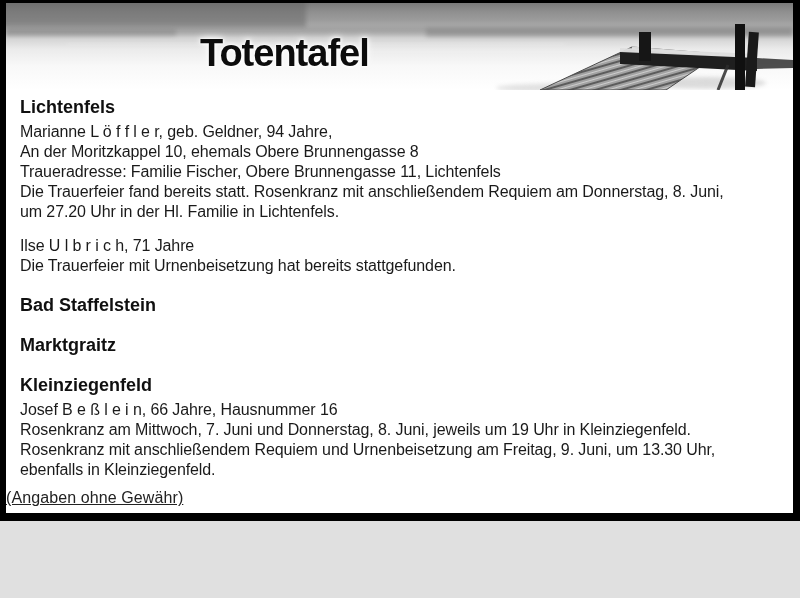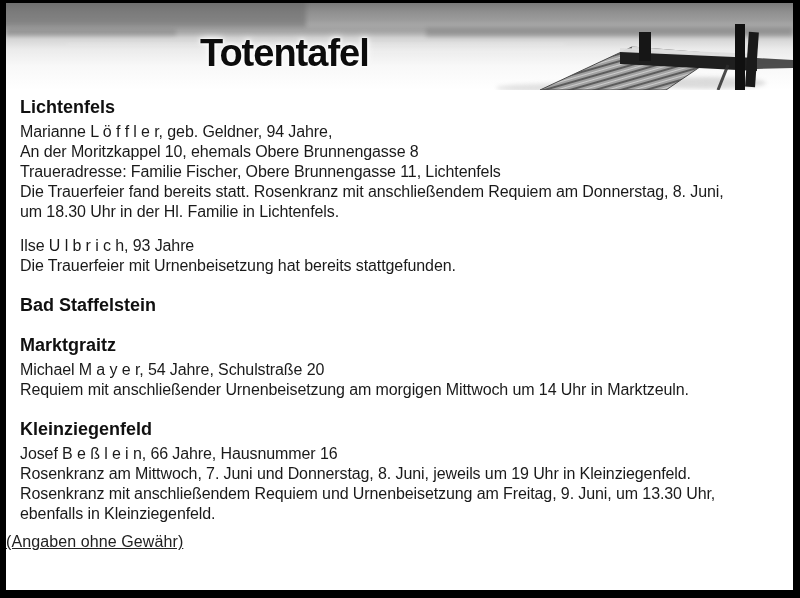--- a/index.html
+++ b/index.html
@@ -1,18 +1,18 @@
 <!DOCTYPE html>
 <html><head>
 <meta charset="utf-8">
 <style>
   html,body { margin:0; padding:0; background:#e0e0e0; }
   .page {
     position:relative;
-    width:800px; height:598px;
+    width:800px; height:521px;
     box-sizing:border-box;
     background:#ffffff;
     border-style:solid; border-color:#000;
     border-width:3px 7px 8px 6px;
     overflow:hidden;
     font-family:"Liberation Sans", sans-serif;
   }
   .header {
     position:relative;
     width:100%; height:87px;
@@ -95,36 +95,32 @@
   </div>
 
   <div class="content">
       <section class="city-section">
         <h2 class="city-heading">Lichtenfels</h2>
         <div class="entry">
           <div class="line">Marianne L ö f f l e r, geb. Geldner, 94 Jahre,</div>
           <div class="line">An der Moritzkappel 10, ehemals Obere Brunnengasse 8</div>
           <div class="line">Traueradresse: Familie Fischer, Obere Brunnengasse 11, Lichtenfels</div>
           <div class="line">Die Trauerfeier fand bereits statt. Rosenkranz mit anschließendem Requiem am Donnerstag, 8. Juni,</div>
-          <div class="line">um 18.30 Uhr in der Hl. Familie in Lichtenfels.</div>
+          <div class="line">um 27.20 Uhr in der Hl. Familie in Lichtenfels.</div>
         </div>
         <div class="entry">
-          <div class="line">Ilse U l b r i c h, 93 Jahre</div>
+          <div class="line">Ilse U l b r i c h, 71 Jahre</div>
           <div class="line">Die Trauerfeier mit Urnenbeisetzung hat bereits stattgefunden.</div>
         </div>
       </section>
       <section class="city-section">
         <h2 class="city-heading">Bad Staffelstein</h2>
       </section>
       <section class="city-section">
         <h2 class="city-heading">Marktgraitz</h2>
-        <div class="entry">
-          <div class="line">Michael M a y e r, 54 Jahre, Schulstraße 20</div>
-          <div class="line">Requiem mit anschließender Urnenbeisetzung am morgigen Mittwoch um 14 Uhr in Marktzeuln.</div>
-        </div>
       </section>
       <section class="city-section">
         <h2 class="city-heading">Kleinziegenfeld</h2>
         <div class="entry">
           <div class="line">Josef B e ß l e i n, 66 Jahre, Hausnummer 16</div>
           <div class="line">Rosenkranz am Mittwoch, 7. Juni und Donnerstag, 8. Juni, jeweils um 19 Uhr in Kleinziegenfeld.</div>
           <div class="line">Rosenkranz mit anschließendem Requiem und Urnenbeisetzung am Freitag, 9. Juni, um 13.30 Uhr,</div>
           <div class="line">ebenfalls in Kleinziegenfeld.</div>
         </div>
       </section>

